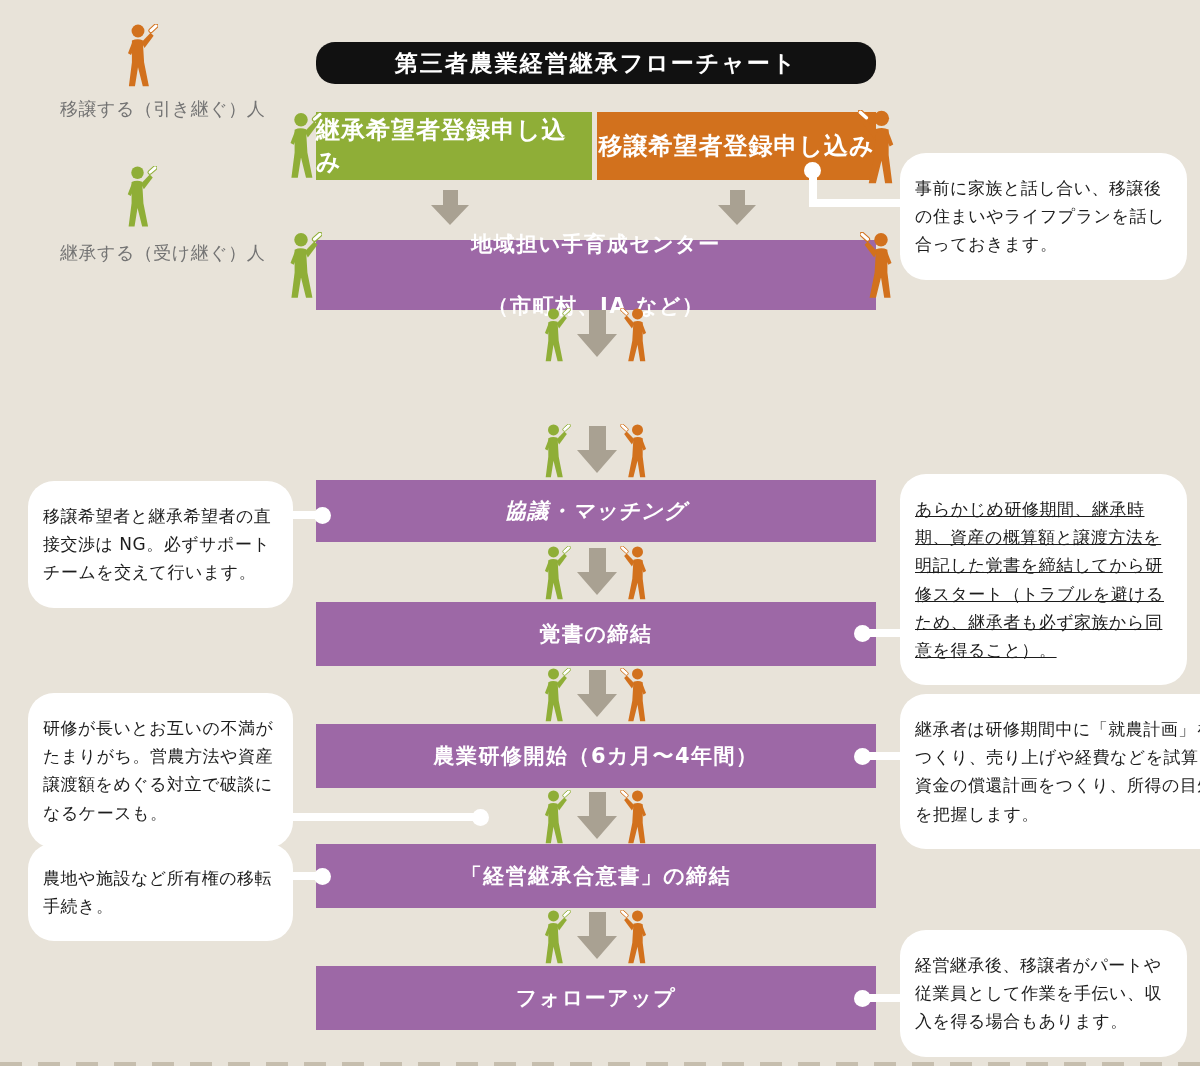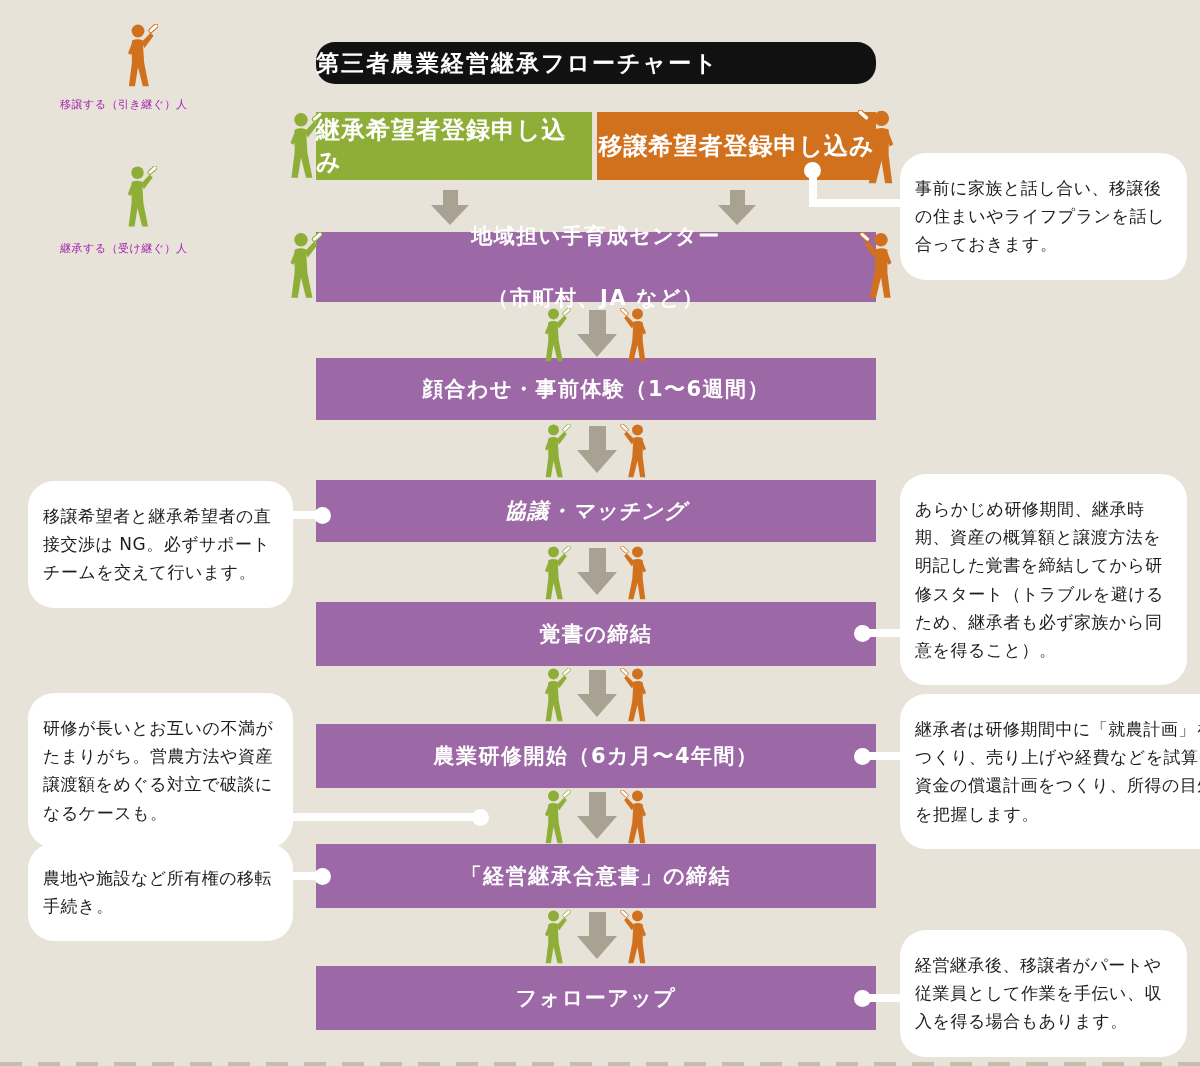--- a/index.html
+++ b/index.html
@@ -10,21 +10,21 @@
   #canvas{
     position:relative;
     width:1200px;height:1066px;
     background:var(--bg,#e8e3d9);
     overflow:hidden;
   }
   
   .titlebar{
     position:absolute;left:316px;top:42px;width:560px;height:42px;
     background:var(--black,#111);color:#fff;
-    display:flex;align-items:center;justify-content:flex-start;
+    display:flex;align-items:center;justify-content:center;
     font-size:23px;font-weight:700;letter-spacing:2px;z-index:1;border-radius:19px;
   }
   
   .entry{
     position:absolute;top:112px;height:68px;color:#fff;
     display:flex;align-items:center;justify-content:center;
     font-size:24px;font-weight:700;letter-spacing:1px;z-index:1;
   }
   .entry.green-box{left:316px;width:276px;background:var(--green,#8fae37);}
   .entry.orange-box{left:597px;width:279px;background:var(--orange,#d2711d);}
@@ -35,21 +35,21 @@
     font-size:21px;font-weight:700;letter-spacing:1.5px;line-height:1.45;z-index:1;
   }
   
   .note{
     position:absolute;background:#fff;color:var(--textdark,#1c1c1c);
     padding:21px 15px;font-size:17px;line-height:1.66;letter-spacing:.5px;
     z-index:4;box-sizing:border-box;border-radius:26px;
   }
   
   .legend-label{
-    position:absolute;font-size:11px;color:#a21caf;letter-spacing:.5px;z-index:1;
+    position:absolute;font-size:18px;color:#737373;letter-spacing:.5px;z-index:1;
   }
   
   .arrow{position:absolute;display:flex;flex-direction:column;align-items:center;z-index:1;}
   .arrow .stem{background:var(--gray,#a9a192);}
   .arrow.small .stem{width:15px;height:15px;}
   .arrow.small .head{width:0;height:0;border-left:19px solid transparent;border-right:19px solid transparent;border-top:20px solid var(--gray,#a9a192);}
   .arrow.big .stem{width:17px;height:24px;}
   .arrow.big .head{width:0;height:0;border-left:20px solid transparent;border-right:20px solid transparent;border-top:23px solid var(--gray,#a9a192);}
   
   .person{position:absolute;z-index:2;}
@@ -122,21 +122,21 @@
 
   <div class="arrow small" style="left:431px;top:190px;">
     <div class="stem"></div>
       <div class="head"></div>
   </div>
   <div class="arrow small" style="left:718px;top:190px;">
     <div class="stem"></div>
       <div class="head"></div>
   </div>
 
-  <div class="step" style="top:232px;height:70px;gap:32px;">
+  <div class="step" style="top:240px;height:70px;gap:32px;">
     <span>地域担い手育成センター</span>
     <span>（市町村、JA など）</span>
   </div>
   <div class="person" style="left:280px;top:232px;width:42px;height:72px;">
       <svg viewBox="0 0 46 78" xmlns="http://www.w3.org/2000/svg">
         <circle cx="23" cy="8" r="7.4" fill="#8fae37"></circle>
         <path d="M16,19 Q22,16 28.5,18.5 L30,44 L35.5,71.5 L28.5,71.5 L23,49.5 L19.5,71.5 L12.5,71.5 L16,44 Z" fill="#8fae37"></path>
         <path d="M27,21 L37.5,10 L41,13.5 L30.5,27.5 Z" fill="#8fae37"></path>
         <path d="M16.5,20.5 L11.5,33.5 L15,35.5 L20,25 Z" fill="#8fae37"></path>
         <rect x="34.5" y="2.5" width="12.5" height="4.6" rx="2.3" fill="#fff" stroke="#8fae37" stroke-width="1.2" transform="rotate(-42 40.75 4.8)"></rect>
@@ -168,23 +168,20 @@
   <div class="person flip" style="left:620px;top:308px;width:35px;height:58px;">
       <svg viewBox="0 0 46 78" xmlns="http://www.w3.org/2000/svg">
         <circle cx="23" cy="8" r="7.4" fill="#d2711d"></circle>
         <path d="M16,19 Q22,16 28.5,18.5 L30,44 L35.5,71.5 L28.5,71.5 L23,49.5 L19.5,71.5 L12.5,71.5 L16,44 Z" fill="#d2711d"></path>
         <path d="M27,21 L37.5,10 L41,13.5 L30.5,27.5 Z" fill="#d2711d"></path>
         <path d="M16.5,20.5 L11.5,33.5 L15,35.5 L20,25 Z" fill="#d2711d"></path>
         <rect x="34.5" y="2.5" width="12.5" height="4.6" rx="2.3" fill="#fff" stroke="#d2711d" stroke-width="1.2" transform="rotate(-42 40.75 4.8)"></rect>
       </svg>
     </div>
 
-  <div class="step" style="top:358px;height:62px;">
-    <span>顔合わせ・事前体験（1〜6週間）</span>
-  </div>
 
   <div class="person" style="left:536px;top:424px;width:35px;height:58px;">
       <svg viewBox="0 0 46 78" xmlns="http://www.w3.org/2000/svg">
         <circle cx="23" cy="8" r="7.4" fill="#8fae37"></circle>
         <path d="M16,19 Q22,16 28.5,18.5 L30,44 L35.5,71.5 L28.5,71.5 L23,49.5 L19.5,71.5 L12.5,71.5 L16,44 Z" fill="#8fae37"></path>
         <path d="M27,21 L37.5,10 L41,13.5 L30.5,27.5 Z" fill="#8fae37"></path>
         <path d="M16.5,20.5 L11.5,33.5 L15,35.5 L20,25 Z" fill="#8fae37"></path>
         <rect x="34.5" y="2.5" width="12.5" height="4.6" rx="2.3" fill="#fff" stroke="#8fae37" stroke-width="1.2" transform="rotate(-42 40.75 4.8)"></rect>
       </svg>
     </div>
@@ -335,21 +332,21 @@
 
   <div class="dot" style="left:854px;top:990px;"></div>
   <div class="cline" style="left:862px;top:994px;width:42px;height:8px;"></div>
 
   <div class="note" style="left:900px;top:153px;width:287px;">
     <span>事前に家族と話し合い、移譲後の住まいやライフプランを話し合っておきます。</span>
   </div>
   <div class="note" style="left:28px;top:481px;width:265px;">
     <span>移譲希望者と継承希望者の直接交渉は NG。必ずサポートチームを交えて行います。</span>
   </div>
-  <div class="note" style="left:900px;top:474px;width:287px;">
+  <div class="note" style="left:900px;top:474px;width:287px;text-decoration:underline;">
     <span>あらかじめ研修期間、継承時期、資産の概算額と譲渡方法を明記した覚書を締結してから研修スタート（トラブルを避けるため、継承者も必ず家族から同意を得ること）。</span>
   </div>
   <div class="note" style="left:28px;top:693px;width:265px;">
     <span>研修が長いとお互いの不満がたまりがち。営農方法や資産譲渡額をめぐる対立で破談になるケースも。</span>
   </div>
   <div class="note" style="left:900px;top:694px;width:346px;">
     <span>継承者は研修期間中に「就農計画」をつくり、売り上げや経費などを試算。資金の償還計画をつくり、所得の目処を把握します。</span>
   </div>
   <div class="note" style="left:28px;top:843px;width:265px;">
     <span>農地や施設など所有権の移転手続き。</span>

